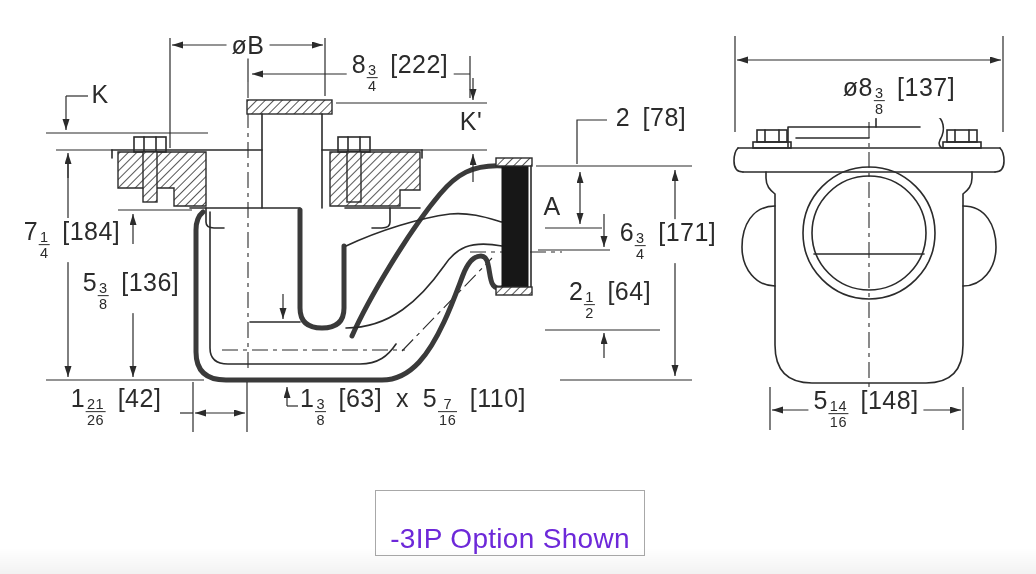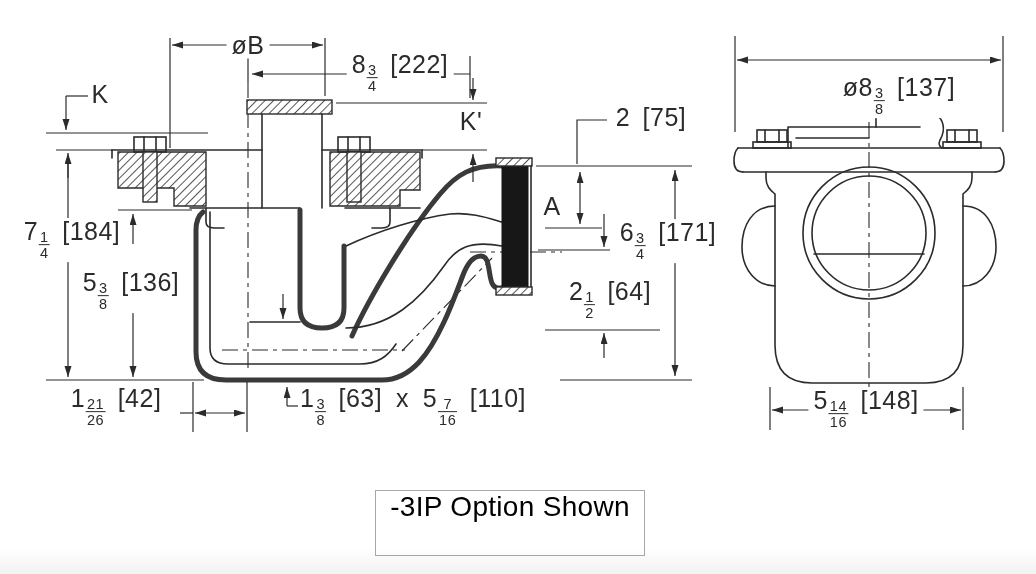--- a/index.html
+++ b/index.html
@@ -45,22 +45,22 @@
   #l-d64    {left:610px;top:300px;}
   #l-d184   {left:72px;top:240px;}
   #l-d136   {left:131px;top:291px;}
   #l-d42    {left:116px;top:407px;}
   #l-open   {left:300px;top:407px;}
   #l-dia212 {left:899px;top:52px;margin-top:44px;}
   #l-d148   {left:866px;top:409px;}
   .caption{
     position:absolute;left:375px;top:490px;width:268px;height:64px;
     border:1.6px solid #a8a8a8;background:#ffffff;
-    display:flex;align-items:flex-start;justify-content:center;
-    font-size:28px;color:#000000;letter-spacing:0.3px;
+    display:flex;align-items:flex-end;justify-content:center;
+    font-size:28px;color:#6d28d9;letter-spacing:0.3px;
   }
 </style>
 </head>
 <body>
 
 <div id="stage">
 
 <svg width="1036" height="574" viewBox="0 0 1036 574">
   <defs>
     <pattern id="h" width="6" height="6" patternUnits="userSpaceOnUse" patternTransform="rotate(45)">
@@ -241,21 +241,21 @@
 
 <div class="lbl bgw" id="l-w222"><span>8</span><span class="frac">
         <span class="fn">3</span>
         <span class="fd">4</span>
       </span><span class="metric">[222]</span></div>
 
 <div class="lbl" id="l-k"><span>K</span></div>
 
 <div class="lbl" id="l-kp"><span>K'</span></div>
 
-<div class="lbl" id="l-d51"><span>2</span><span class="metric">[75]</span></div>
+<div class="lbl" id="l-d51"><span>2</span><span class="metric">[78]</span></div>
 
 <div class="lbl" id="l-a"><span>A</span></div>
 
 <div class="lbl bgw" id="l-d171"><span>6</span><span class="frac">
         <span class="fn">3</span>
         <span class="fd">4</span>
       </span><span class="metric">[171]</span></div>
 
 <div class="lbl" id="l-d64"><span>2</span><span class="frac">
         <span class="fn">1</span>

